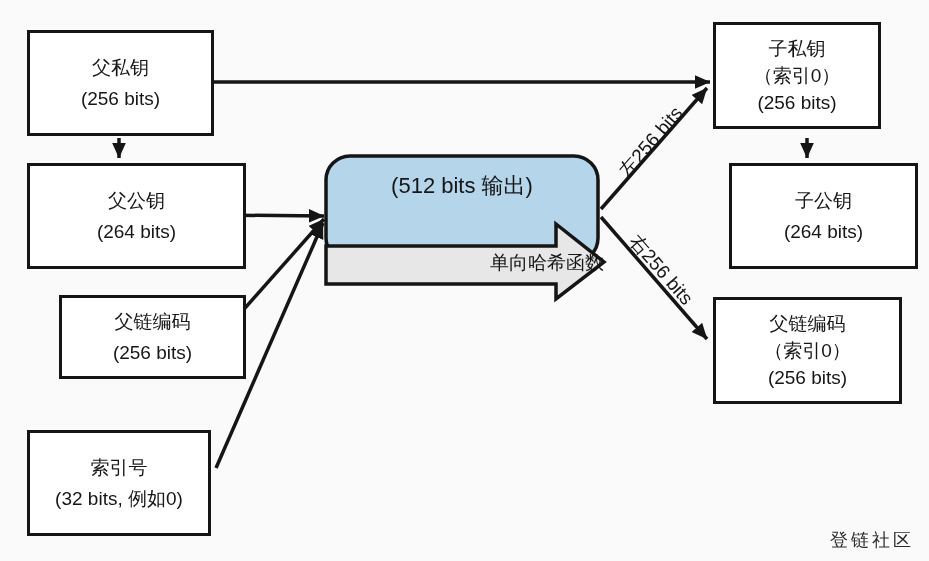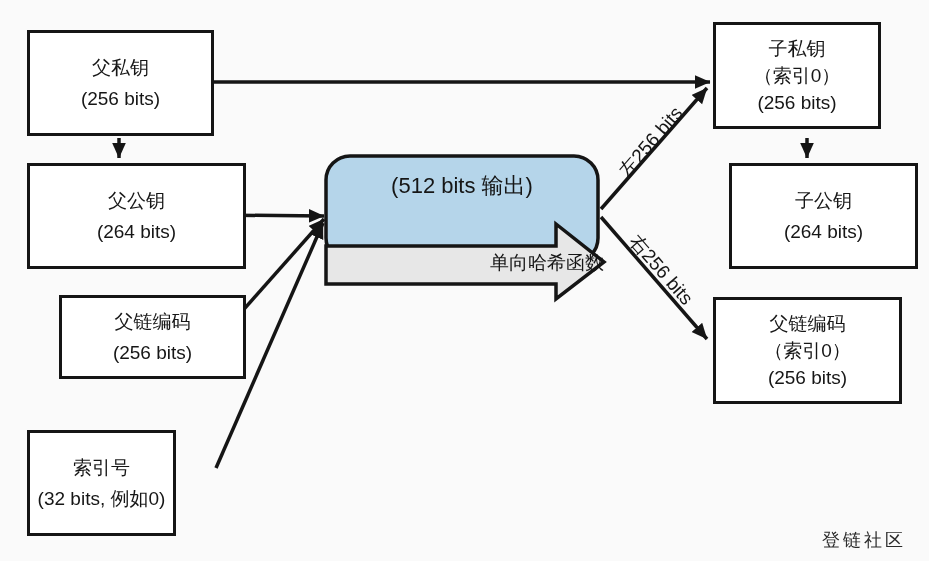--- a/index.html
+++ b/index.html
@@ -61,20 +61,21 @@
     font-size: 19px;
     line-height: 22px;
     white-space: nowrap;
     pointer-events: none;
   }
   .rot-label.upper { left: 586px; top: 131px; transform: rotate(-49deg); }
   .rot-label.lower { left: 596px; top: 259px; transform: rotate(49deg); }
   .watermark {
     position: absolute;
     left: 822px; top: 528px; width: 100px;
+    text-align: center;
     font-family: "DejaVu Serif", "Liberation Serif", serif;
     font-size: 18px;
     letter-spacing: 3px;
     color: #2a2a2a;
     white-space: nowrap;
   }
 </style>
 </head>
 <body>
 
@@ -116,21 +117,21 @@
   <div class="box" style="left:27px; top:163px; width:219px; height:106px;">
     <div class="line">父公钥</div>
     <div class="line">(264 bits)</div>
   </div>
 
   <div class="box" style="left:27px; top:295px; width:187px; height:84px;margin-left:32px;">
     <div class="line">父链编码</div>
     <div class="line">(256 bits)</div>
   </div>
 
-  <div class="box" style="left:27px; top:430px; width:149px; height:106px;">
+  <div class="box" style="left:27px; top:430px; width:184px; height:106px;">
     <div class="line">索引号</div>
     <div class="line">(32 bits, 例如0)</div>
   </div>
 
   <div class="box tight" style="left:713px; top:22px; width:168px; height:107px;">
     <div class="line">子私钥</div>
     <div class="line">（索引0）</div>
     <div class="line">(256 bits)</div>
   </div>
 

